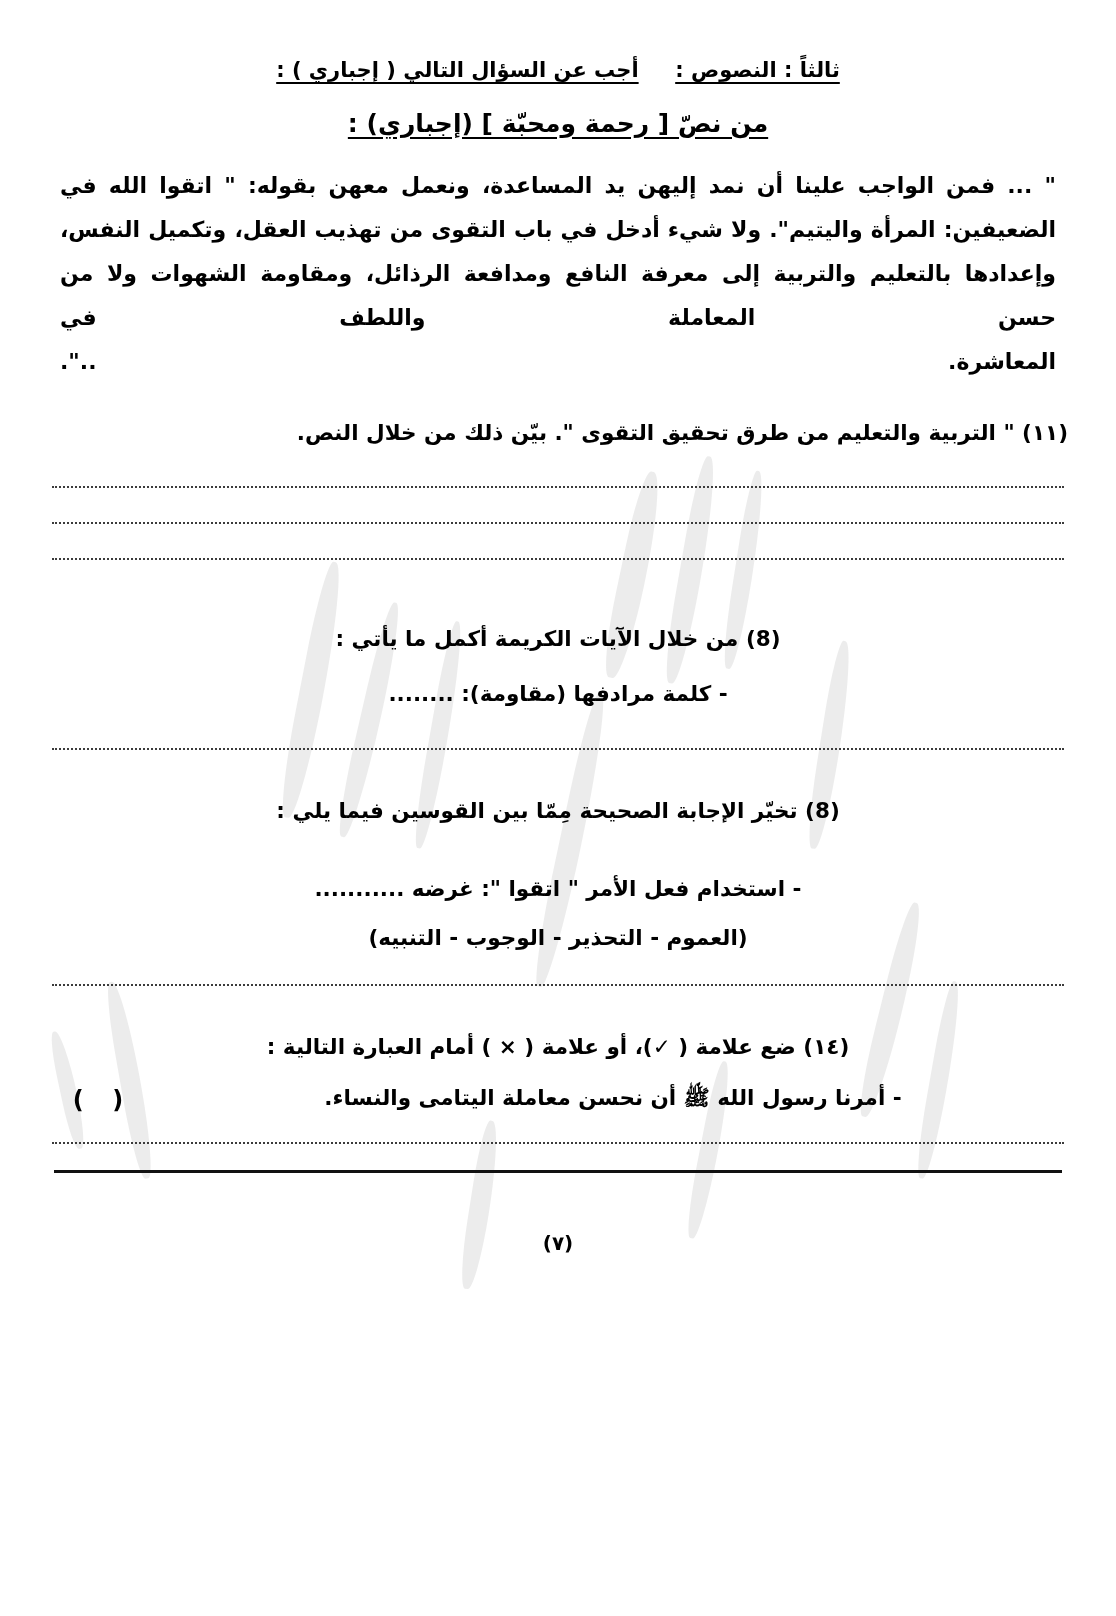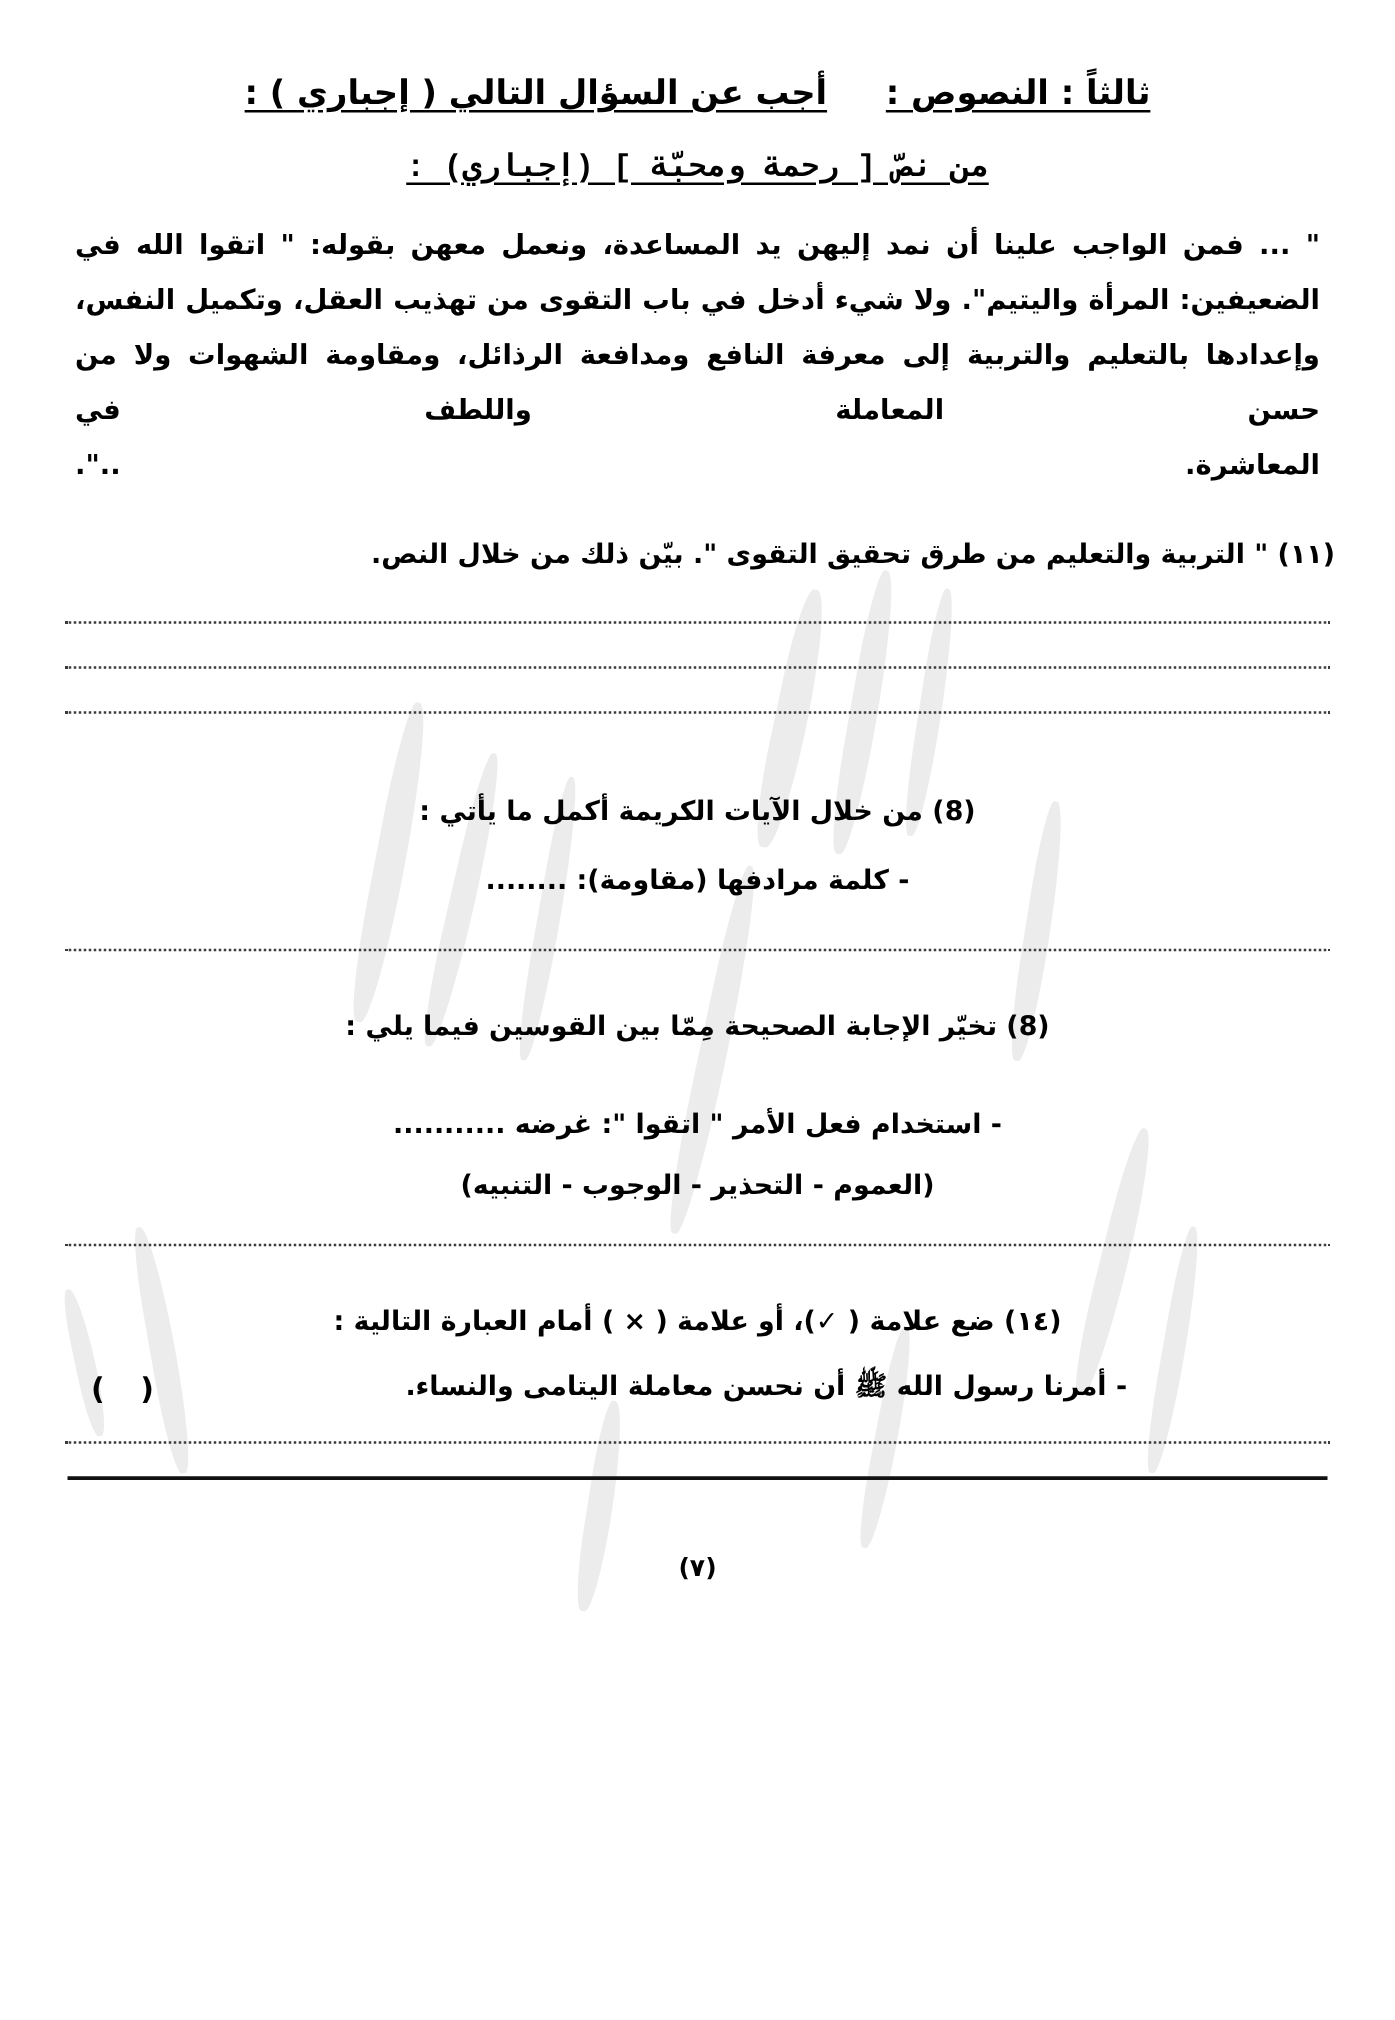--- a/index.html
+++ b/index.html
@@ -27,38 +27,37 @@
   }
   .content {
     position: relative;
     z-index: 2;
     padding: 45px 48px 0 48px;
     box-sizing: border-box;
   }
   .heading-row {
     text-align: center;
     font-weight: bold;
-    font-size: 27px;
+    font-size: 21px;
     line-height: 1.5;
     margin-top: 10px;
     margin-bottom: 16px;
     direction: rtl;
   }
   .heading-underline {
     text-decoration: underline;
     text-underline-offset: 5px;
   }
   .heading-sub {
     text-align: center;
     font-weight: bold;
     font-size: 25px;
     margin-top: 22px;
     margin-bottom: 26px;
     direction: rtl;
-    font-family: Liberation Mono, monospace;
   }
   .passage {
     font-weight: bold;
     font-size: 22px;
     line-height: 2.0;
     text-align: justify;
     text-align-last: justify;
     direction: rtl;
     margin: 0 12px 30px 12px;
   }

